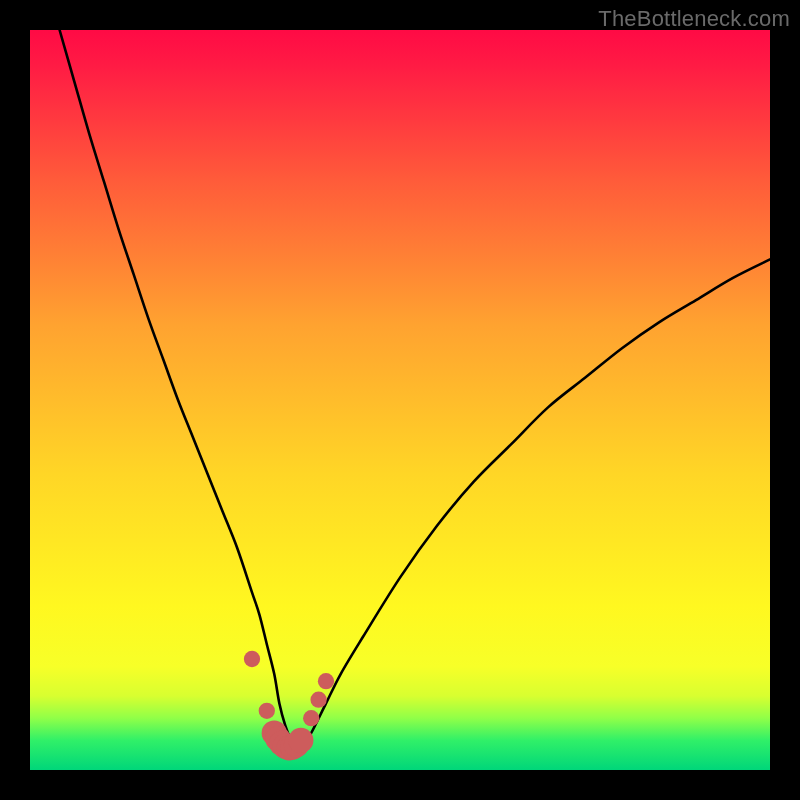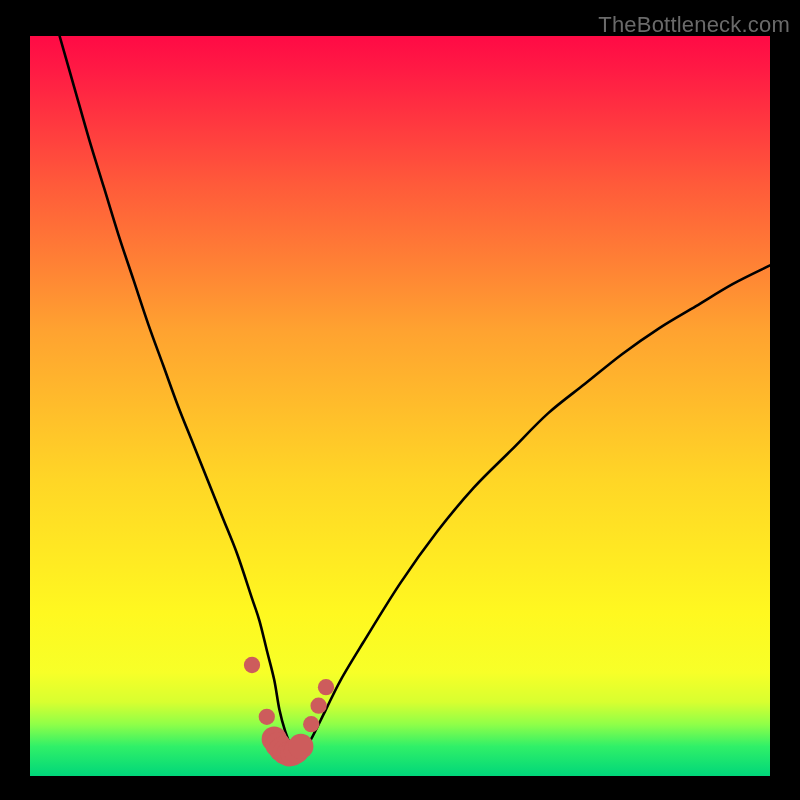--- a/index.html
+++ b/index.html
@@ -7,21 +7,20 @@
     padding: 0;
     width: 800px;
     height: 800px;
     background: #000000;
     overflow: hidden;
   }
   .container {
     position: relative;
     width: 800px;
     height: 680px;
-    margin-top: 6px;
   }
   .watermark {
     position: absolute;
     top: 6px;
     right: 10px;
     font-family: Arial, Helvetica, sans-serif;
     font-size: 22px;
     font-weight: 500;
     color: #6a6a6a;
     letter-spacing: 0.2px;

